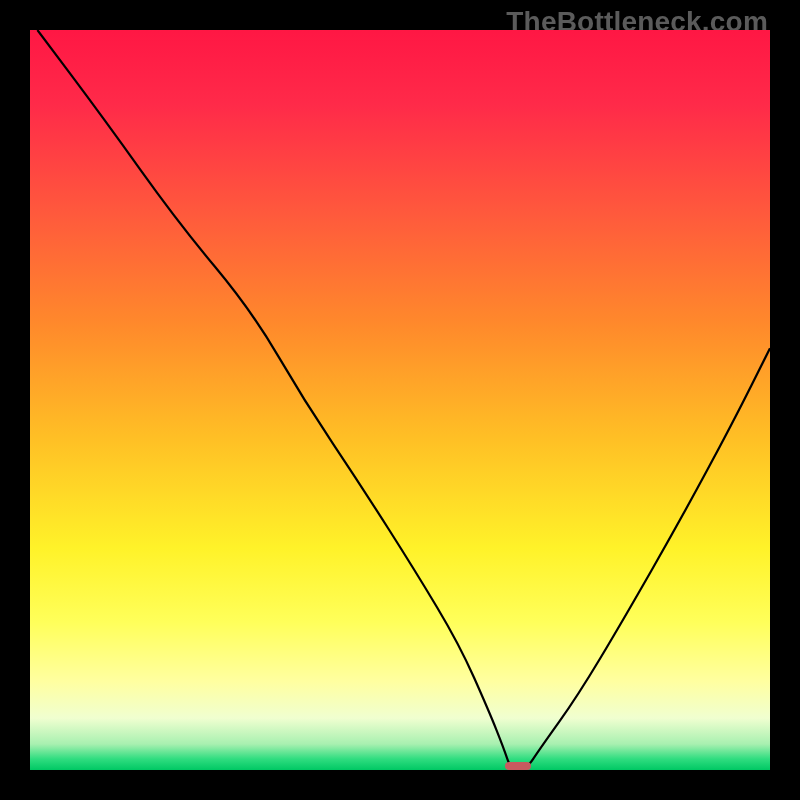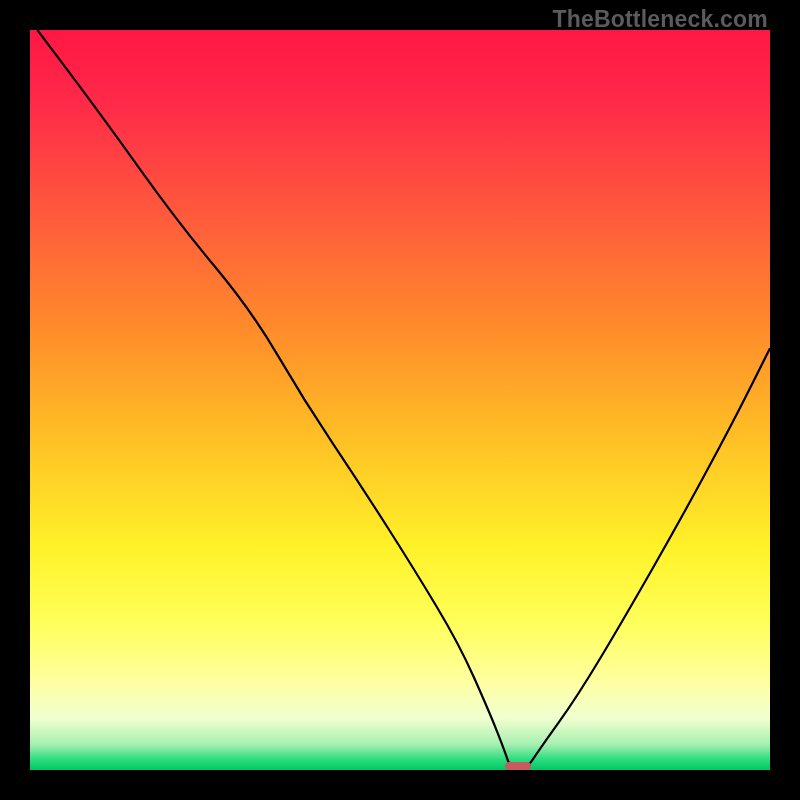--- a/index.html
+++ b/index.html
@@ -27,21 +27,21 @@
   }
   .gradient {
     position: absolute;
     inset: 0;
   }
   .watermark {
     position: absolute;
     top: 6px;
     right: 32px;
     color: #5b5b5b;
-    font-size: 23px;
+    font-size: 28px;
     font-weight: 600;
     letter-spacing: 0.2px;
   }
   svg.overlay {
     position: absolute;
     inset: 0;
   }
   .marker {
     position: absolute;
     border-radius: 999px;

